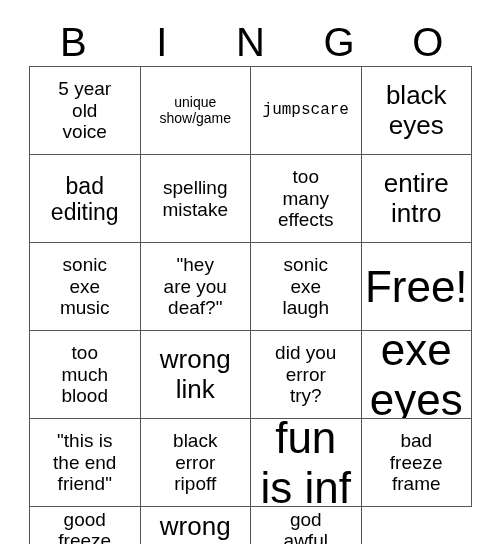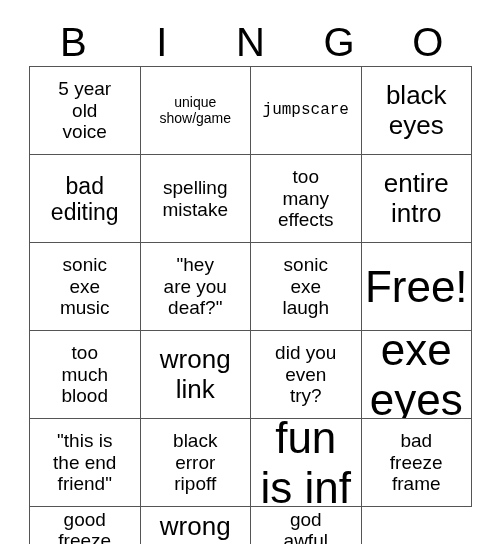--- a/index.html
+++ b/index.html
@@ -144,21 +144,21 @@
 much
 blood</span>
       </div>
     <div class="bingo-cell fs-xl">
         <span class="cell-text">wrong
 link</span>
       </div>
 
     <div class="bingo-cell fs-m">
         <span class="cell-text">did you
-even
+error
 try?</span>
       </div>
     <div class="bingo-cell fs-xxl">
         <span class="cell-text">exe
 eyes</span>
       </div>
     <div class="bingo-cell fs-m">
         <span class="cell-text">"this is
 the end
 friend"</span>

